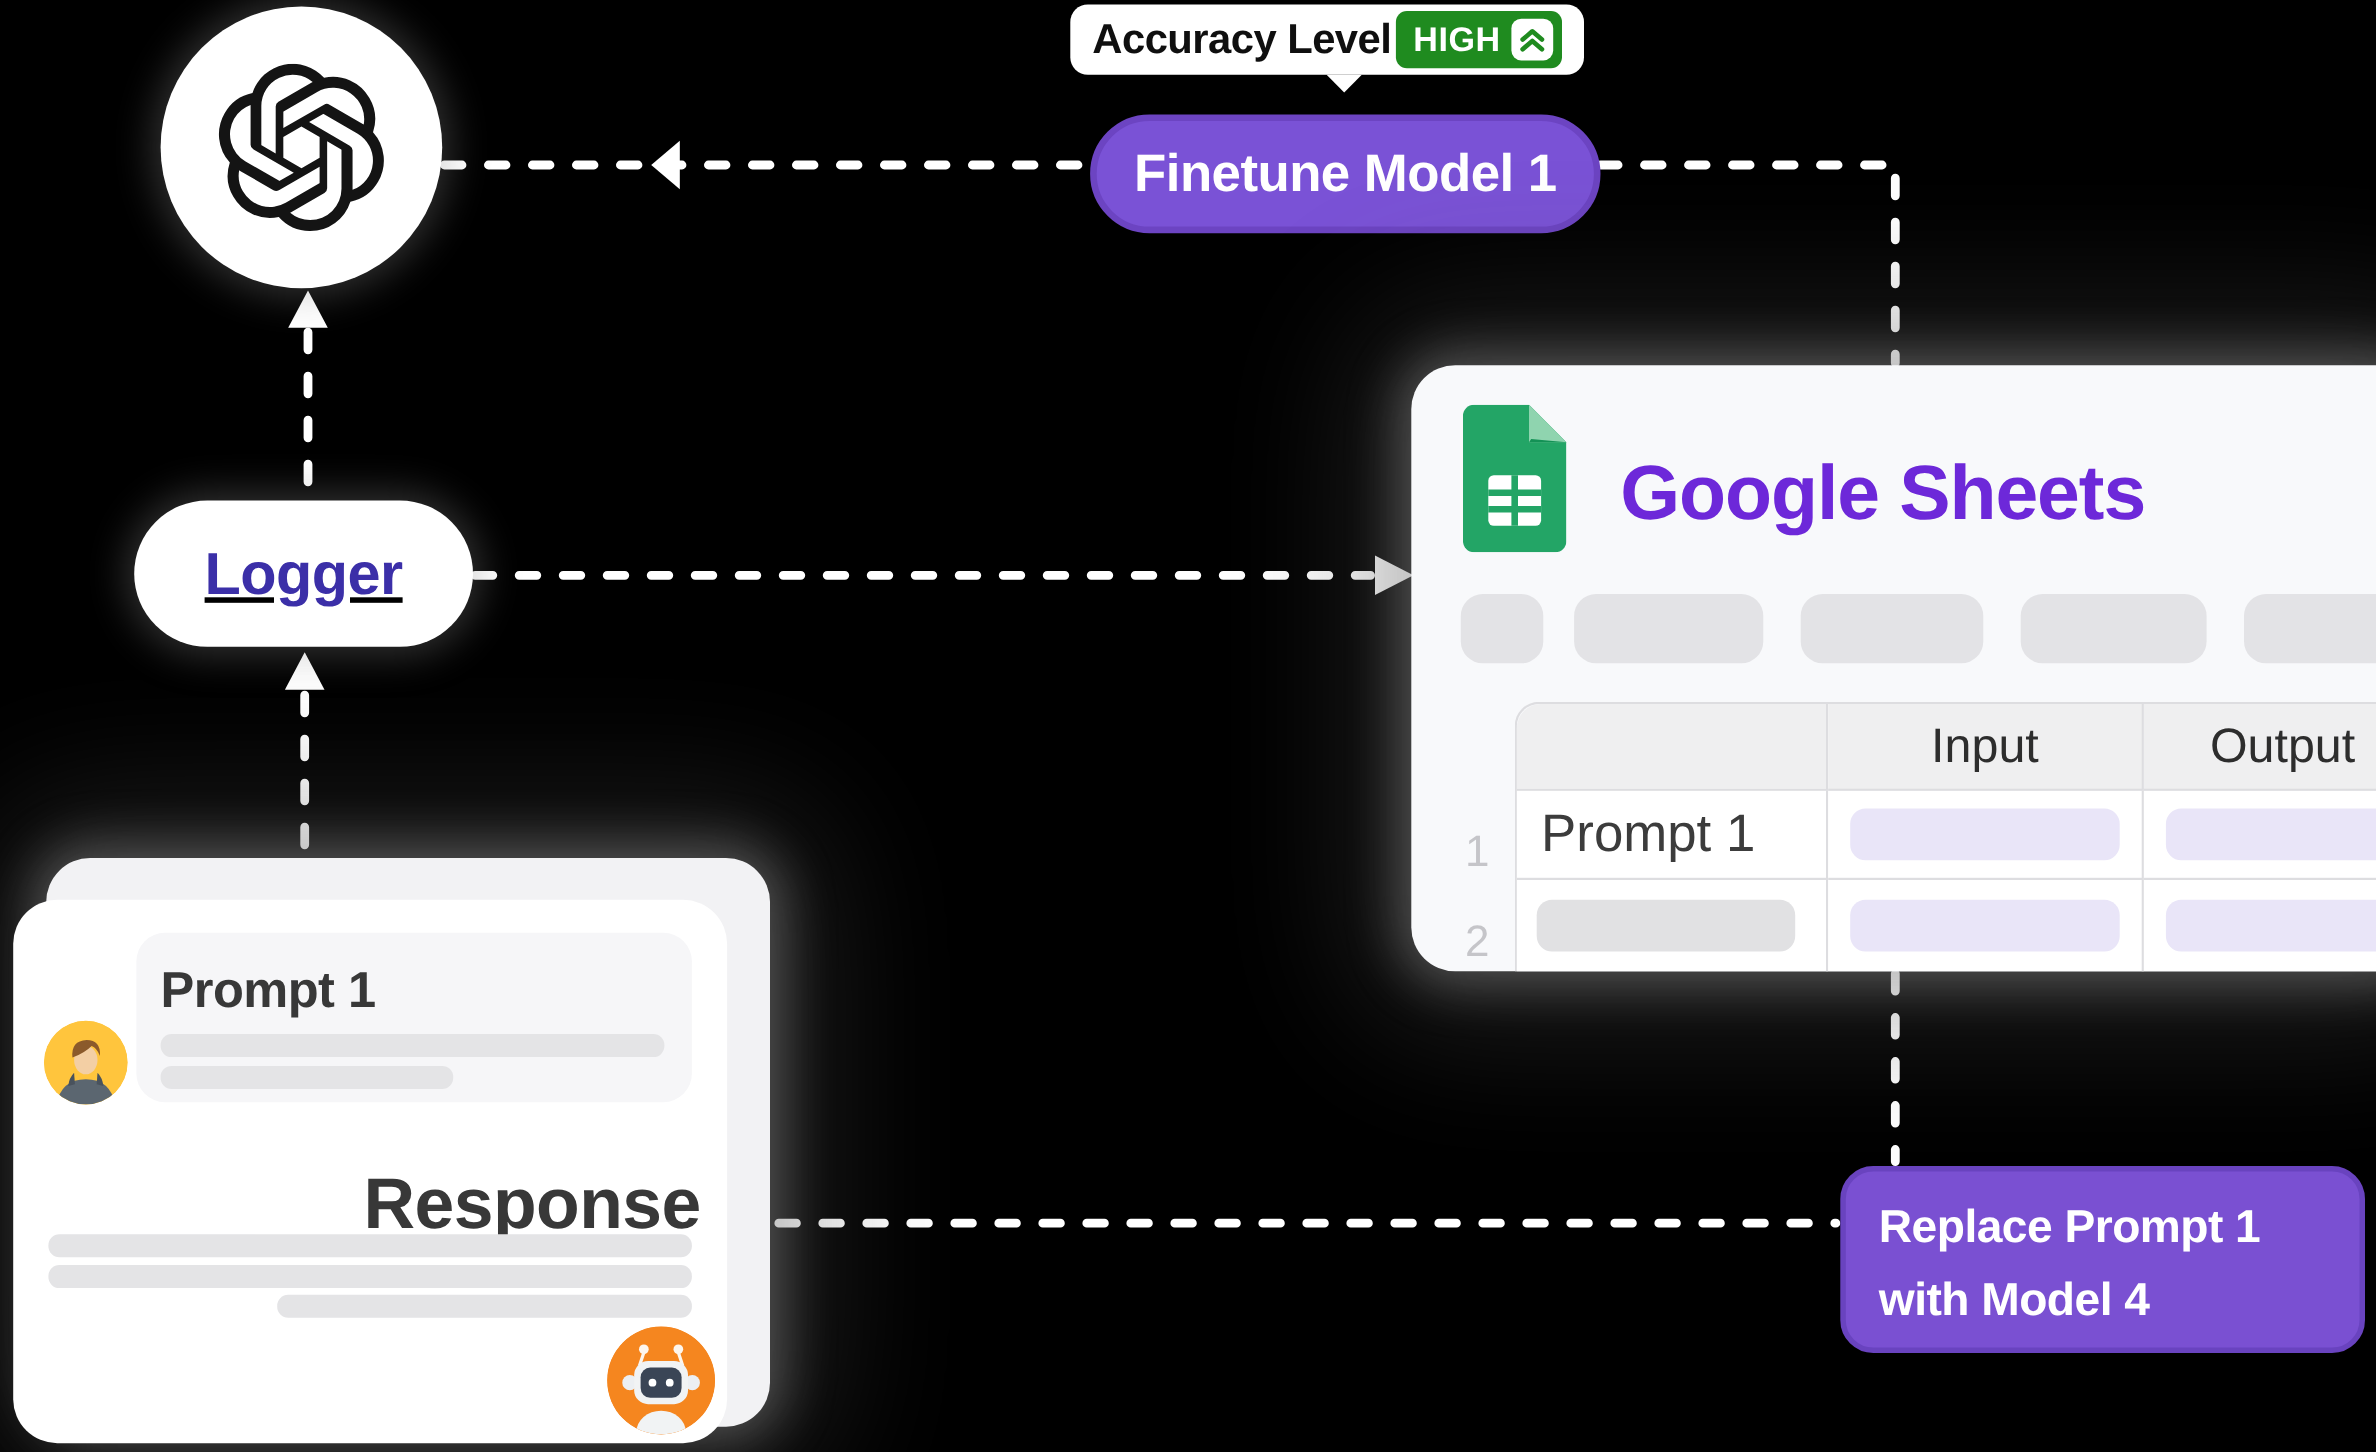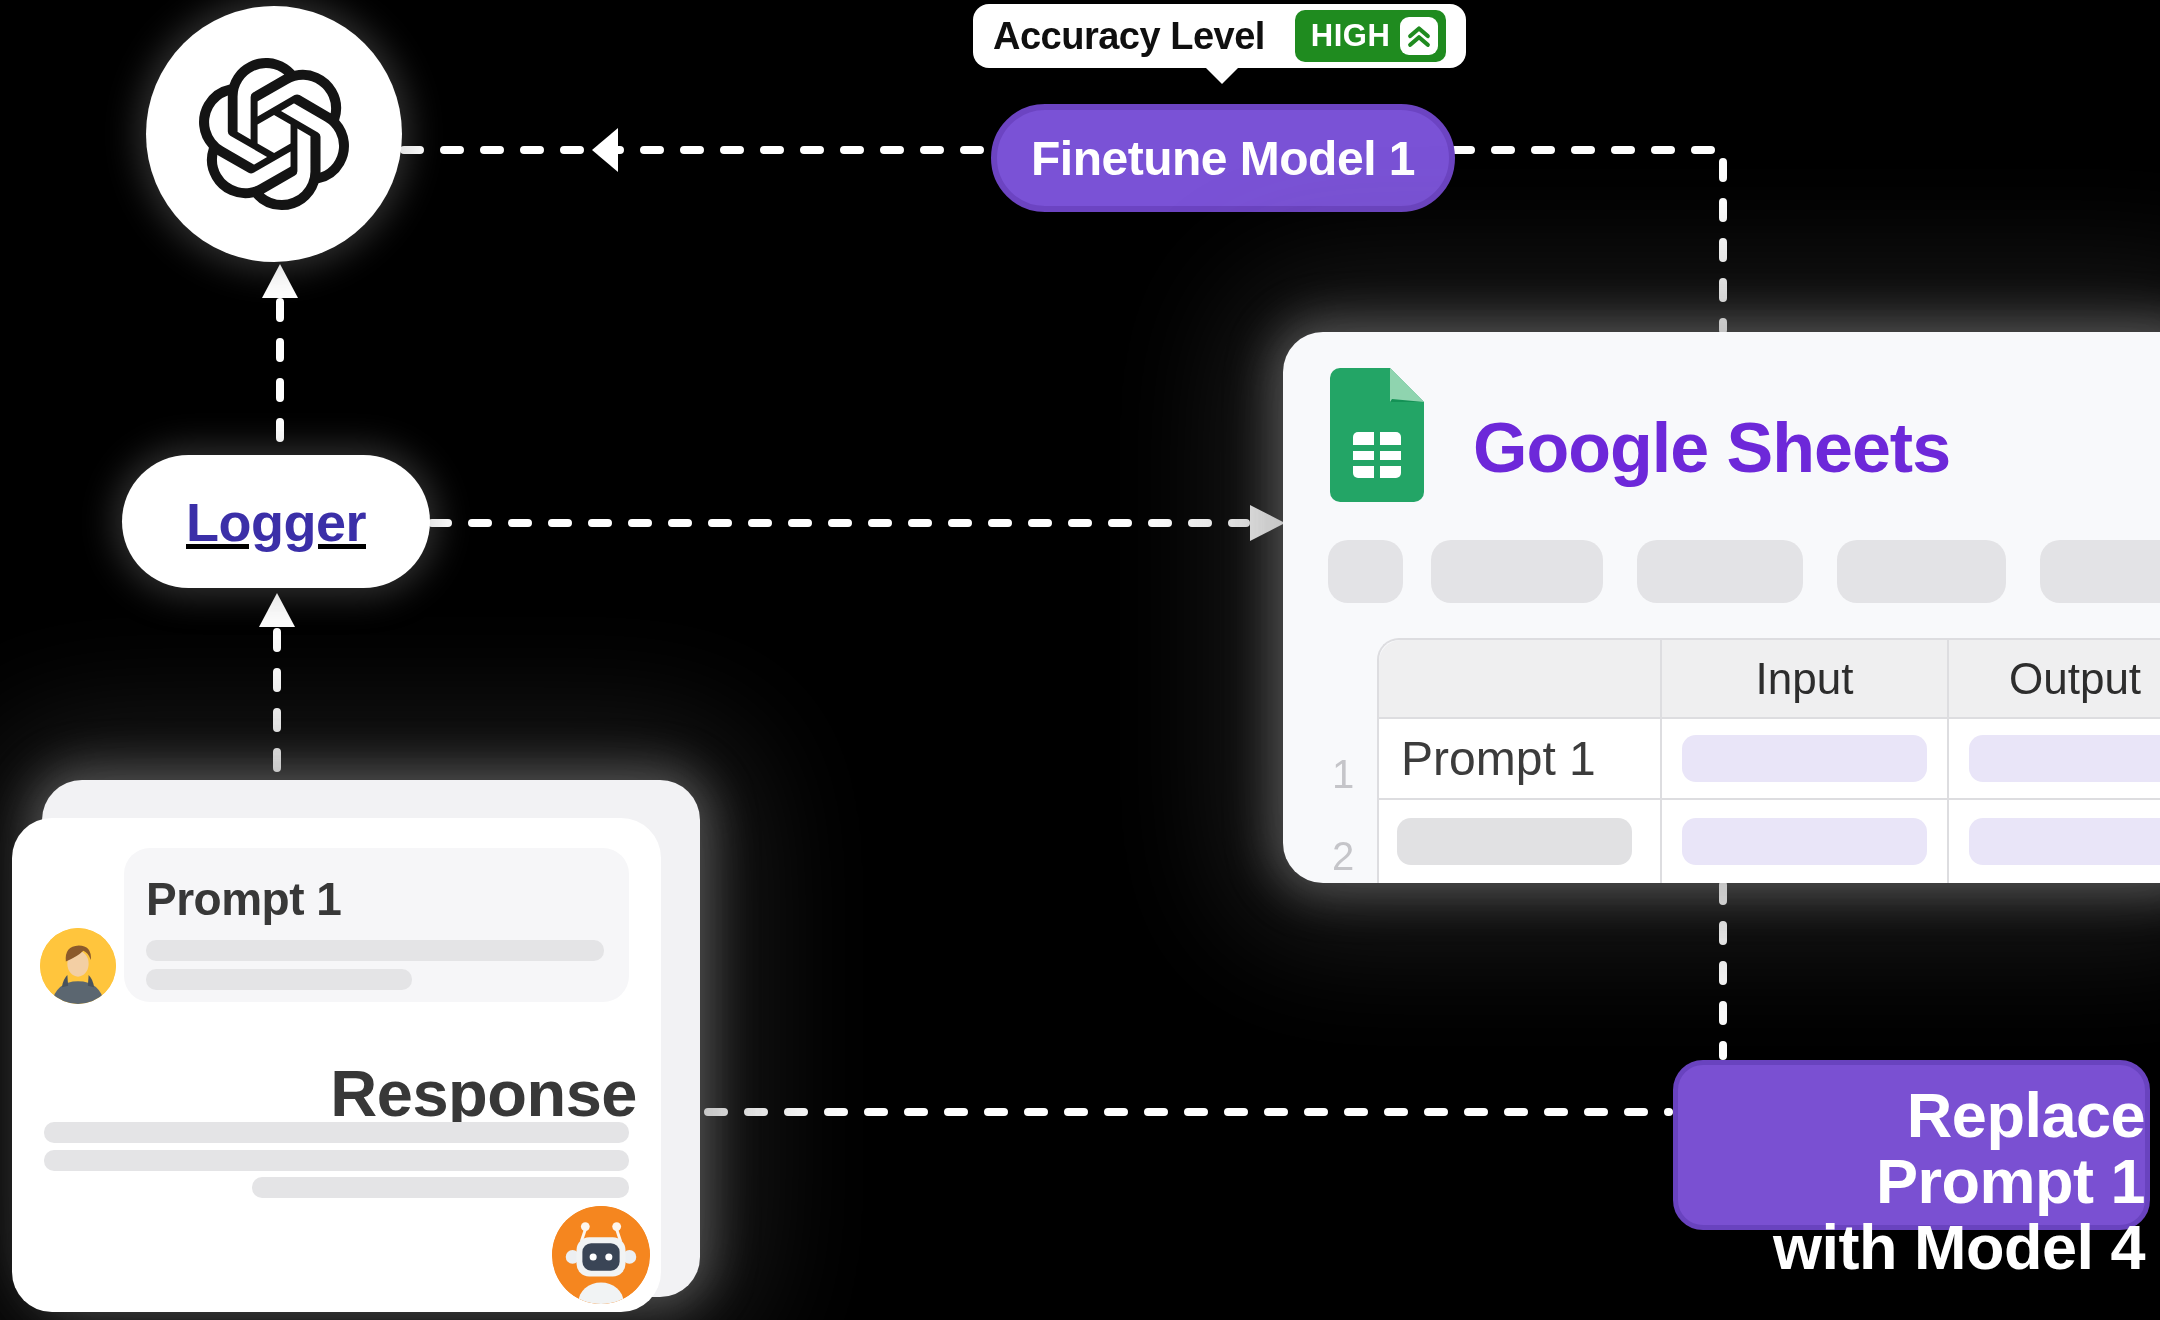--- a/index.html
+++ b/index.html
@@ -16,39 +16,39 @@
   svg.connectors{position:absolute;left:0;top:0;z-index:4;pointer-events:none;}
   .dash{stroke:#FFFFFF;stroke-width:8;fill:none;stroke-dasharray:16 24;stroke-linecap:round;}
   .head{fill:#FFFFFF;}
 
   
   .openai-circle{left:146px;top:6px;width:256px;height:256px;border-radius:50%;
     background:#FFFFFF;z-index:10;display:flex;align-items:center;justify-content:center;}
 
   
   .tooltip{left:973px;top:4px;height:64px;background:#FFFFFF;border-radius:16px;
-    display:flex;align-items:center;gap:30px;padding:0 20px;z-index:12;}
+    display:flex;align-items:center;gap:4px;padding:0 20px;z-index:12;}
   .tooltip::after{content:"";position:absolute;left:233px;top:100%;width:0;height:0;
     border:16px solid transparent;border-top-color:#FFFFFF;border-bottom:0;}
   .tooltip-label{font-size:38px;font-weight:800;color:#0F0F0F;letter-spacing:-.5px;white-space:nowrap;}
   .high-badge{background:#1F8B1F;border-radius:10px;height:52px;display:flex;align-items:center;
     gap:10px;padding:0 8px 0 16px;}
   .high-text{color:#FFFFFF;font-weight:800;font-size:31px;letter-spacing:.5px;text-align:right;}
   .chev-box{width:38px;height:38px;background:#FFFFFF;border-radius:9px;display:flex;
     align-items:center;justify-content:center;}
 
   
   .finetune-pill{left:991px;top:104px;width:464px;height:108px;border-radius:54px;
     background:#7A52D6;border:6px solid #6C44C2;box-sizing:border-box;z-index:10;
     display:flex;align-items:center;justify-content:center;}
   .finetune-pill span{color:#FFFFFF;font-size:48px;font-weight:700;letter-spacing:-.5px;}
   .replace-pill{left:1673px;top:1060px;width:477px;height:170px;border-radius:30px;
     background:#7A50D2;border:5px solid #6943BF;box-sizing:border-box;z-index:10;
     padding:17px 0 0 30px;}
-  .replace-pill div{color:#FFFFFF;font-size:63px;font-weight:700;line-height:66px;letter-spacing:-.5px;text-align:right;}
+  .replace-pill div{color:#FFFFFF;font-size:42px;font-weight:700;line-height:66px;letter-spacing:-.5px;}
 
   
   .logger-pill{left:122px;top:455px;width:308px;height:133px;border-radius:67px;background:#FFFFFF;
     z-index:10;display:flex;align-items:center;justify-content:center;}
   .logger-pill span{color:#3B2FA8;font-size:54px;font-weight:800;letter-spacing:-.5px;}
 
   
   .sheets-card{left:1283px;top:332px;width:920px;height:551px;border-radius:40px;
     background:#F8F9FB;z-index:10;overflow:hidden;}
   .sheets-title{left:190px;top:76px;font-size:70px;font-weight:700;color:#6d28d9;letter-spacing:-1px;}

